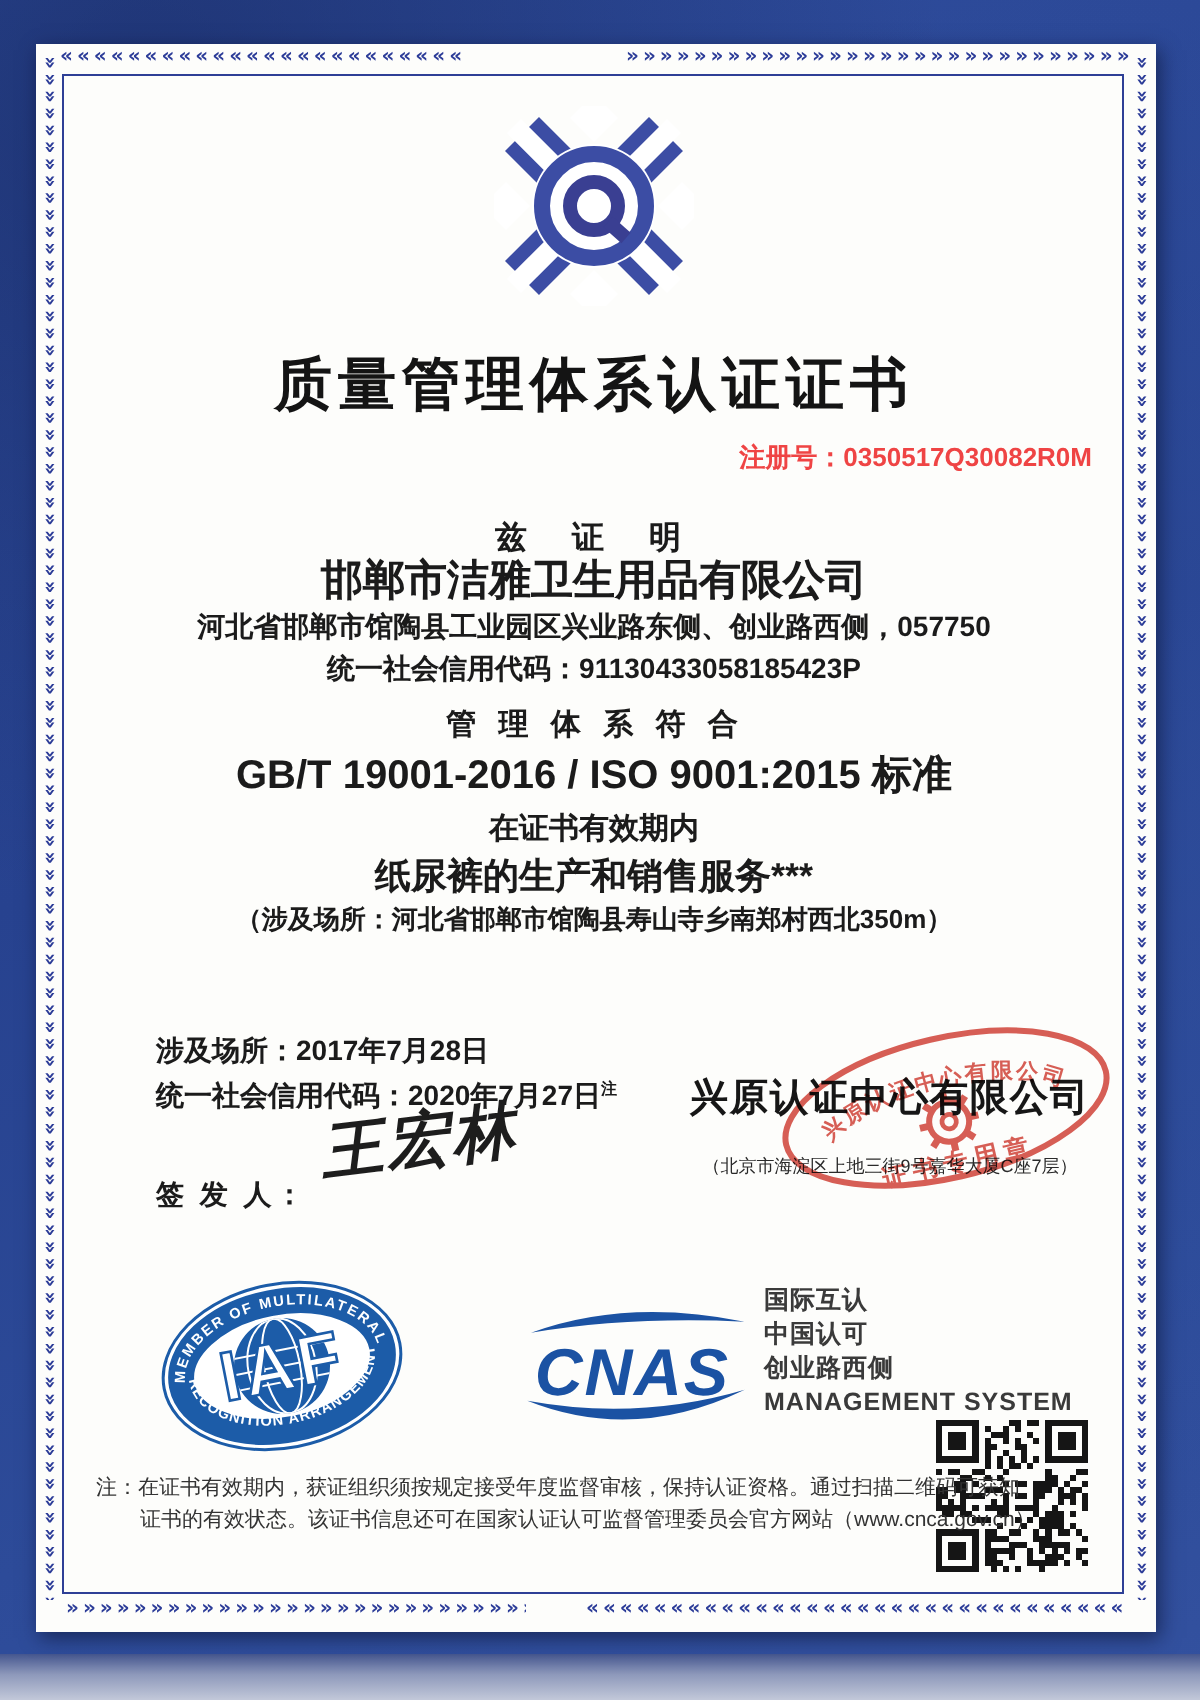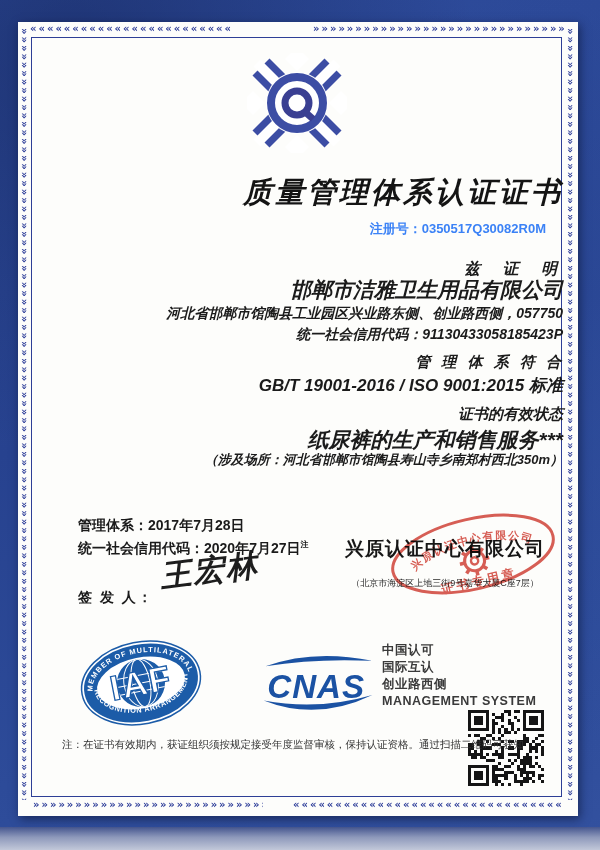--- a/index.html
+++ b/index.html
@@ -18,52 +18,52 @@
     color:#2c3c98;letter-spacing:2px;line-height:12px;white-space:nowrap;overflow:hidden;height:12px;}
   .chev-tl{left:12px;top:1px;width:202px;}
   .chev-tr{left:295px;top:1px;width:252px;}
   .chev-bl{left:15px;top:777px;width:230px;}
   .chev-br{left:275px;top:777px;width:270px;}
   .chev-l{left:12px;top:6px;width:772px;transform:rotate(90deg);transform-origin:0 0;}
   .chev-r{left:558px;top:6px;width:772px;transform:rotate(90deg);transform-origin:0 0;}
   .inner-border{position:absolute;left:13px;top:15px;width:529px;height:758px;
     border:1.5px solid #2e3f96;}
   
-  .ctr{position:absolute;left:13px;width:532px;text-align:right;color:#1b1b1b;font-style:italic;}
+  .ctr{position:absolute;left:13px;width:532px;text-align:center;color:#1b1b1b;}
   .title{top:151px;font-size:29px;font-weight:700;letter-spacing:3px;color:#141414;}
-  .reg{position:absolute;right:32px;top:198px;font-size:13px;font-weight:700;color:#3b82f6;}
+  .reg{position:absolute;right:32px;top:198px;font-size:13px;font-weight:700;color:#ef4444;}
   .certify{top:237px;font-size:16px;font-weight:700;letter-spacing:6px;word-spacing:6px;}
   .company{top:254px;font-size:21px;font-weight:700;}
   .addr{top:283px;font-size:14px;font-weight:700;}
   .credit{top:304px;font-size:14px;font-weight:700;}
   .std-head{top:331px;font-size:15px;font-weight:700;letter-spacing:2px;word-spacing:3px;}
-  .std-line{top:352px;font-size:17px;font-weight:700;}
+  .std-line{top:352px;font-size:20px;font-weight:700;}
   .scope-head{top:383px;font-size:15px;font-weight:700;}
-  .scope-line{top:404px;font-size:21px;font-weight:700;}
+  .scope-line{top:404px;font-size:18px;font-weight:700;}
   .sites{top:429px;font-size:13px;font-weight:700;}
   .left-block{position:absolute;left:60px;color:#1b1b1b;}
   .issue{top:495px;font-size:14px;font-weight:700;}
   .expiry{top:517px;font-size:14px;font-weight:700;}
   .sup{font-size:8px;vertical-align:super;}
   .signer{top:567px;font-size:14px;font-weight:700;letter-spacing:2px;}
   .signature{position:absolute;left:142px;top:528px;font-family:"DejaVu Serif",serif;
     font-style:italic;font-weight:bold;font-size:31px;color:#1d1d1d;transform:rotate(-7deg);
     letter-spacing:2px;}
   .issuer-name{position:absolute;left:305px;top:514px;width:244px;text-align:center;
     font-size:19px;font-weight:700;color:#161616;letter-spacing:1px;}
   .issuer-addr{position:absolute;left:300px;top:555px;width:254px;text-align:center;
     font-size:9px;color:#2a2a2a;}
   .stamp{position:absolute;left:360px;top:476px;mix-blend-mode:multiply;}
   .logo-top{position:absolute;left:229px;top:31px;}
   .iaf{position:absolute;left:60px;top:617px;transform:rotate(-11deg);}
   .cnas{position:absolute;left:240px;top:625px;}
   .accred{position:absolute;left:364px;top:620px;color:#3a3a3a;}
   .accred div{font-size:12.5px;line-height:17px;font-weight:600;letter-spacing:.5px;}
   .qr{position:absolute;left:450px;top:688px;width:76px;height:76px;}
-  .notes{position:absolute;left:40px;top:714px;width:505px;color:#333;font-size:10.5px;
+  .notes{position:absolute;left:26px;top:714px;width:505px;color:#333;font-size:10.5px;
     line-height:16px;}
   .notes .n1{margin-left:4px;}
   .notes .n2{margin-left:26px;}
   .notes .n3{margin-left:0px;}
 </style>
 </head>
 <body>
 
 <div class="page">
   <div class="scan-strip"></div>
@@ -102,25 +102,25 @@
       <span>注册号：</span><span>0350517Q30082R0M</span>
     </div>
 
     <div class="ctr certify">兹 证 明</div>
     <div class="ctr company">邯郸市洁雅卫生用品有限公司</div>
     <div class="ctr addr">河北省邯郸市馆陶县工业园区兴业路东侧、创业路西侧，057750</div>
     <div class="ctr credit">统一社会信用代码：91130433058185423P</div>
 
     <div class="ctr std-head">管 理 体 系 符 合</div>
     <div class="ctr std-line">GB/T 19001-2016 / ISO 9001:2015 标准</div>
-    <div class="ctr scope-head">证书的有效状态</div>
+    <div class="ctr scope-head">在证书有效期内</div>
     <div class="ctr scope-line">纸尿裤的生产和销售服务***</div>
     <div class="ctr sites">（涉及场所：河北省邯郸市馆陶县寿山寺乡南郑村西北350m）</div>
 
-    <div class="left-block issue">管理体系：2017年7月28日</div>
+    <div class="left-block issue">涉及场所：2017年7月28日</div>
     <div class="left-block expiry">
       <span>统一社会信用代码：2020年7月27日</span><span class="sup">注</span>
     </div>
     <div class="left-block signer">签 发 人：</div>
     <div class="signature">王宏林</div>
 
     <div class="issuer-name">兴原认证中心有限公司</div>
     <div class="issuer-addr">（北京市海淀区上地三街9号嘉华大厦C座7层）</div>
 
     <svg class="stamp" width="190" height="112" viewBox="0 0 190 112">
@@ -173,22 +173,22 @@
       <text x="63" y="56" font-size="35" font-weight="bold" fill="#ffffff" stroke="#1c5ca8" stroke-width="1.3" letter-spacing="2" text-anchor="middle">IAF</text>
     </svg>
 
     <svg class="cnas" width="120" height="70" viewBox="0 0 130 76">
       <path d="M8,21 Q60,2 124,15 Q62,12 8,21 Z" fill="#1b52a3"></path>
       <text x="63" y="55" font-size="36" font-weight="bold" font-style="italic" fill="#1b52a3" letter-spacing="1" text-anchor="middle">CNAS</text>
       <path d="M6,58 Q66,69 124,52 Q64,81 6,58 Z" fill="#1b52a3"></path>
     </svg>
 
     <div class="accred">
+      <div>国际互认</div>
       <div>中国认可</div>
-      <div>国际互认</div>
       <div>创业路西侧</div>
       <div>MANAGEMENT SYSTEM</div>
     </div>
 
     <svg class="qr" viewBox="0 0 25 25" shape-rendering="crispEdges" fill="#151515">
         <rect x="0" y="0" width="1" height="1"></rect>
         <rect x="1" y="0" width="1" height="1"></rect>
         <rect x="2" y="0" width="1" height="1"></rect>
         <rect x="3" y="0" width="1" height="1"></rect>
         <rect x="4" y="0" width="1" height="1"></rect>
@@ -482,16 +482,17 @@
         <rect x="5" y="24" width="1" height="1"></rect>
         <rect x="6" y="24" width="1" height="1"></rect>
         <rect x="9" y="24" width="1" height="1"></rect>
         <rect x="11" y="24" width="1" height="1"></rect>
         <rect x="13" y="24" width="1" height="1"></rect>
         <rect x="17" y="24" width="1" height="1"></rect>
       </svg>
 
     <div class="notes">
       <div class="n1">注：在证书有效期内，获证组织须按规定接受年度监督审核，保持认证资格。通过扫描二维码可获知</div>
+      <div class="n2">证书的有效状态。该证书信息还可在国家认证认可监督管理委员会官方网站（www.cnca.gov.cn）</div>
     </div>
 
   </div>
 </div>
 
 </body></html>

